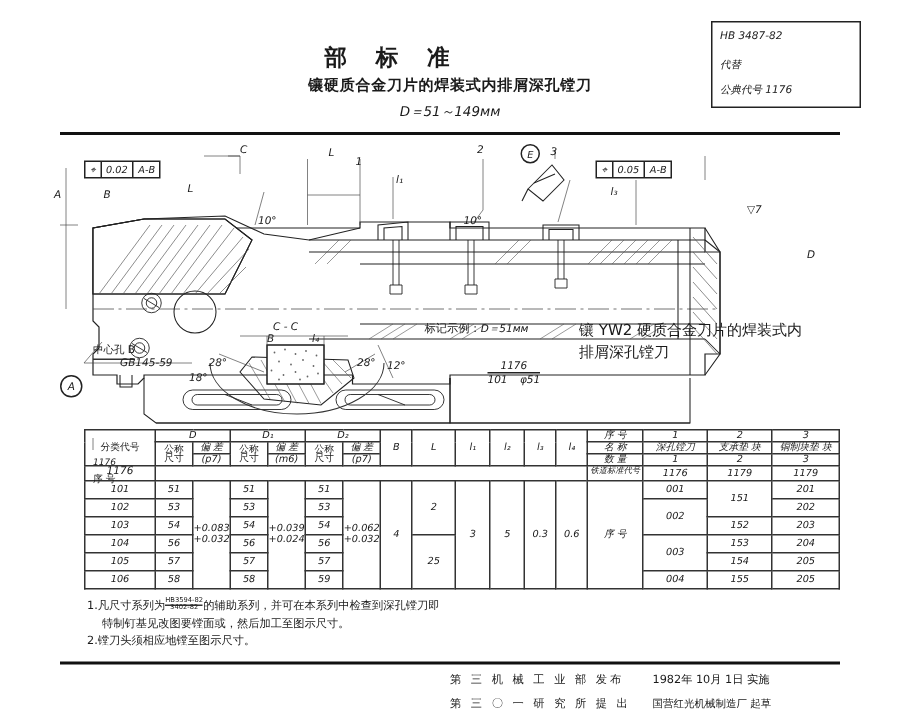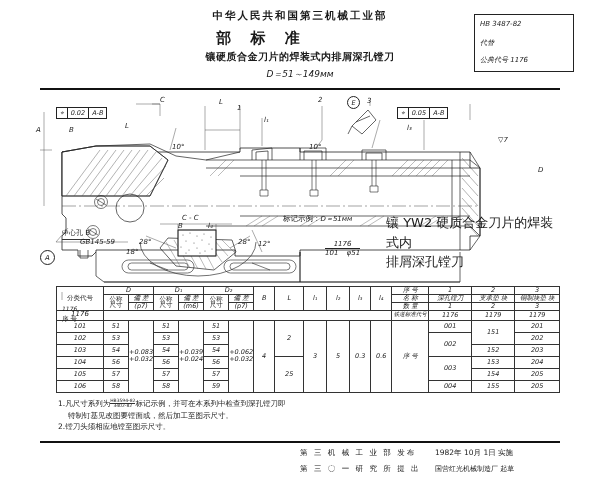--- a/index.html
+++ b/index.html
@@ -48,32 +48,31 @@
   .notes{left:58px;top:398px;width:350px;font-size:7.5px;line-height:1.55;}
   .notes div{white-space:nowrap;}
   
   .bot-rule{left:40px;top:441px;width:520px;height:2px;background:#111;}
   .bot-l1{left:300px;top:448px;font-size:7.5px;letter-spacing:2px;}
   .bot-l2{left:300px;top:464px;font-size:7.5px;letter-spacing:2px;}
   .bot-r1{left:435px;top:448px;font-size:7.5px;}
   .bot-r2{left:435px;top:464px;font-size:7px;}
   
   .mk-label{left:283px;top:214px;font-size:7.5px;}
-  .mk-right{left:386px;top:213px;font-size:13px;line-height:1.5;width:175px;}
+  .mk-right{left:386px;top:213px;font-size:10px;line-height:1.5;width:175px;}
   .mk-frac{left:325px;top:240px;font-size:7px;font-style:italic;text-align:center;}
   .mk-frac .num{border-bottom:1px solid #222;padding:0 2px;}
   
   svg.draw{position:absolute;left:0;top:0;width:600px;height:480px;pointer-events:none;}
 </style>
 </head>
 <body>
 
 <div class="sheet">
 
-  <div class="abs ctr hdr-line1">中华人民共和国第三机械工业部</div>
   <div class="abs ctr hdr-line2">部 标 准</div>
   <div class="abs ctr hdr-line3">镶硬质合金刀片的焊装式内排屑深孔镗刀</div>
   <div class="abs ctr hdr-line4">D＝51～149мм</div>
   <div class="abs hdr-rule"></div>
 
   <div class="abs codebox">
     <div class="cb1">HB 3487-82</div>
     <div class="cb2">代替</div>
     <div class="cb3">公典代号 1176</div>
   </div>
@@ -494,21 +493,21 @@
     </table>
 
   <div class="abs ti" style="left:62px;top:305px;font-size:6px;">1176</div>
   <div class="abs cjk abs" style="left:62px;top:315px;font-size:6.5px;position:absolute;">序 号</div>
 
   <div class="abs notes">
     <div>
       <span>1.凡尺寸系列为</span><span style="display:inline-block;vertical-align:middle;font-size:4.5px;line-height:1.05;text-align:center;">
         <span style="display:block;border-bottom:1px solid #333;">HB3594-82</span>
         <span style="display:block;">3402-82</span>
-      </span><span>标记示例，并可在本系列中检查到深孔镗刀即</span>
+      </span><span>的辅助系列，并可在本系列中检查到深孔镗刀即</span>
     </div>
     <div style="padding-left:10px;">特制钉基见改图要镗面或，然后加工至图示尺寸。</div>
     <div>2.镗刀头须相应地镗至图示尺寸。</div>
   </div>
 
   <div class="abs bot-rule"></div>
   <div class="abs bot-l1">第 三 机 械 工 业 部 发布</div>
   <div class="abs bot-l2">第 三 〇 一 研 究 所 提 出</div>
   <div class="abs bot-r1">1982年 10月 1日 实施</div>
   <div class="abs bot-r2">国营红光机械制造厂 起草</div>

